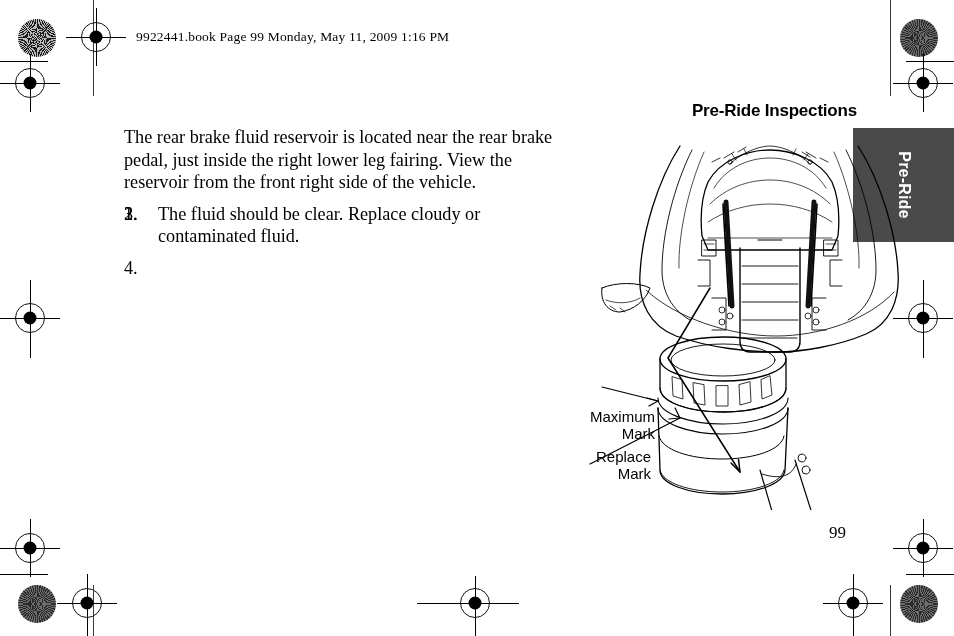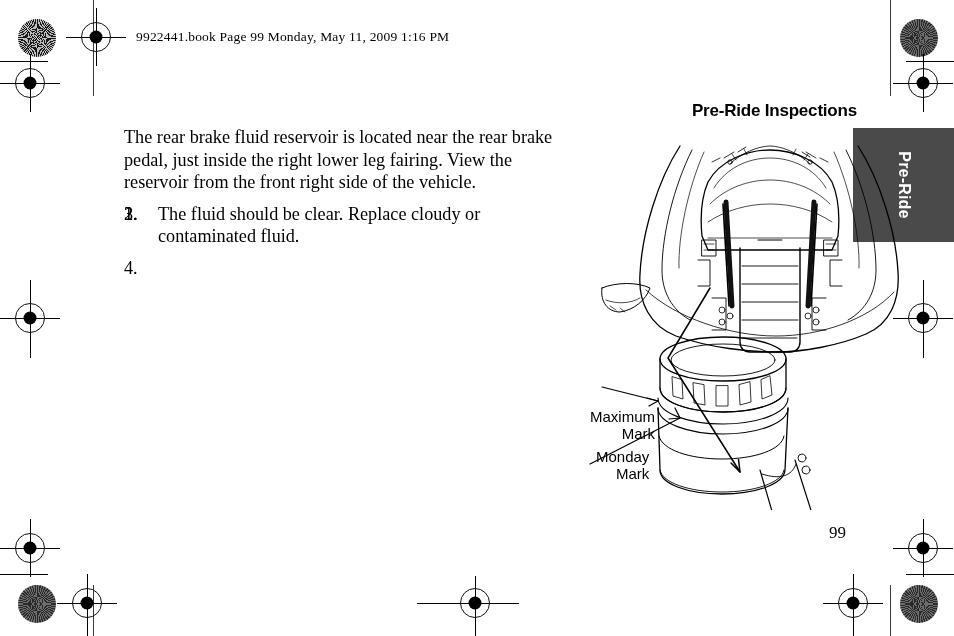--- a/index.html
+++ b/index.html
@@ -373,17 +373,17 @@
       <path d="M 100 278 l -11 1 M 100 278 l -5 -10" stroke-width="1.2"></path>
     </g>
   </svg>
 </div>
 
 <div class="callout callout-max">
   <div>Maximum</div>
   <div>Mark</div>
 </div>
 <div class="callout callout-min">
-  <div>Monday</div>
+  <div>Replace</div>
   <div>Mark</div>
 </div>
 
 <div class="page-number">99</div>
 
 </body></html>

